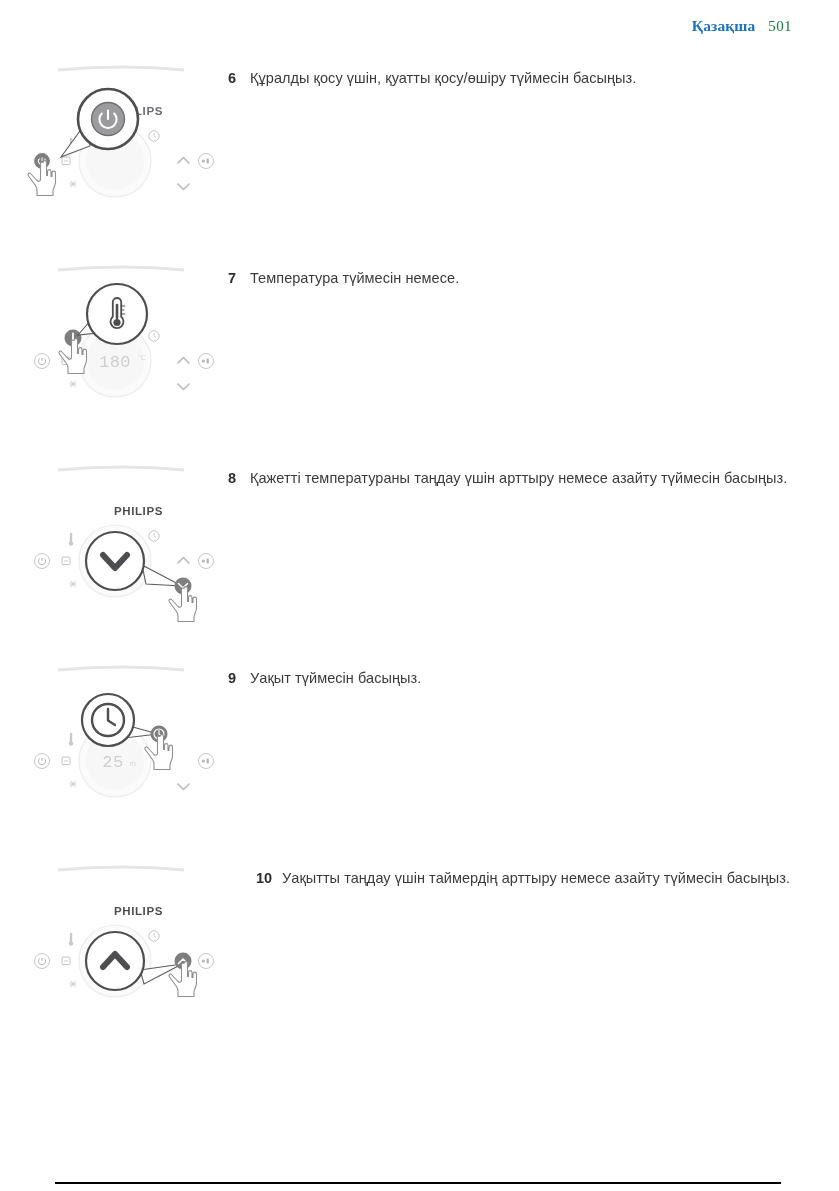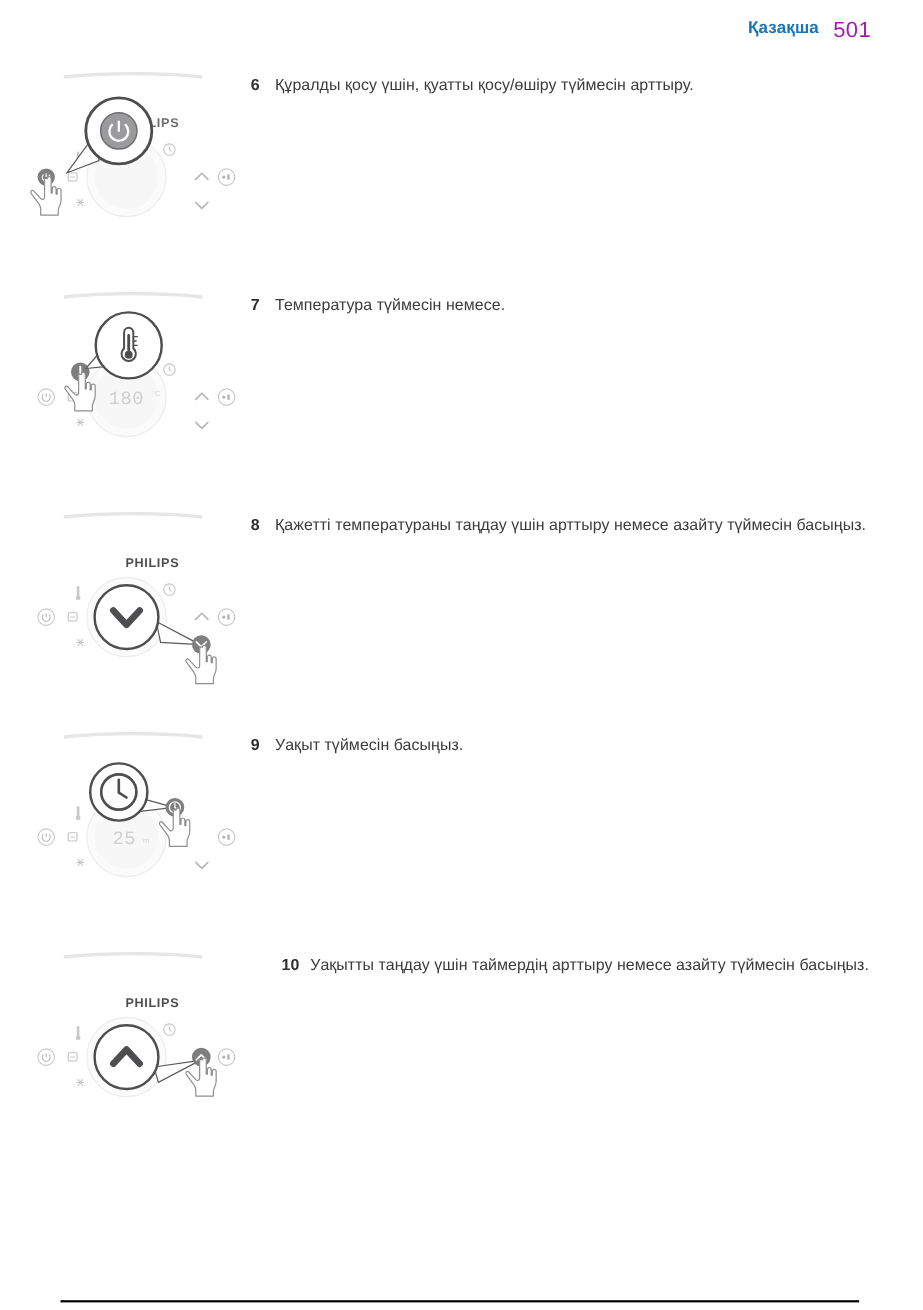--- a/index.html
+++ b/index.html
@@ -15,32 +15,33 @@
     color: #3c3c3c;
     overflow: hidden;
   }
 
   
   .page-header {
     position: absolute;
     top: 17px;
     right: 47px;
     display: flex;
-    align-items: flex-start;
+    align-items: center;
     gap: 13px;
+    font-family: Liberation Serif, serif;
   }
   .lang-label {
     font-size: 15.5px;
     font-weight: bold;
     color: #1a75bb;
     letter-spacing: 0.1px;
   }
   .page-number {
-    font-size: 20px;
-    color: #a21caf;
+    font-size: 15px;
+    color: #15803d;
     font-weight: 300;
     letter-spacing: 0.4px;
   }
 
   
   .step {
     position: absolute;
     left: 0;
     width: 839px;
   }
@@ -154,21 +155,21 @@
         <path d="M43 95 L70 58 L72 84 Z" fill="#ffffff" stroke="#5a5a5c" stroke-width="1.1"></path>
         <circle cx="90" cy="57" r="30" fill="#ffffff" stroke="#4e4e50" stroke-width="2.6"></circle>
         <circle cx="90" cy="57" r="16.5" fill="#9b9b9d" stroke="#6f6f71" stroke-width="1.4"></circle>
         <path d="M90 48.5 v8.5" stroke="#ffffff" stroke-width="2.1" fill="none" stroke-linecap="round"></path>
         <path d="M83.8 51.5 a8.6 8.6 0 1 0 12.4 0" stroke="#ffffff" stroke-width="2.1" fill="none" stroke-linecap="round"></path>
       </svg>
     </div>
   </div>
   <div class="step-body">
     <span class="step-num">6</span>
-    <span class="step-text">Құралды қосу үшін, қуатты қосу/өшіру түймесін арттыру.</span>
+    <span class="step-text">Құралды қосу үшін, қуатты қосу/өшіру түймесін басыңыз.</span>
   </div>
 </div>
 
 <div class="step" style="top:262px;">
   <div class="step-figure">
     <div class="appliance">
       <svg width="210" height="175" viewBox="0 0 210 175" xmlns="http://www.w3.org/2000/svg">
         <path d="M40 8 Q105 2 166 8" fill="none" stroke="#e6e6e8" stroke-width="3"></path>
         <circle cx="97" cy="99" r="36" fill="#fbfbfb" stroke="#ededee" stroke-width="1.2"></circle>
         <circle cx="97" cy="99" r="29" fill="#f7f7f8"></circle>

